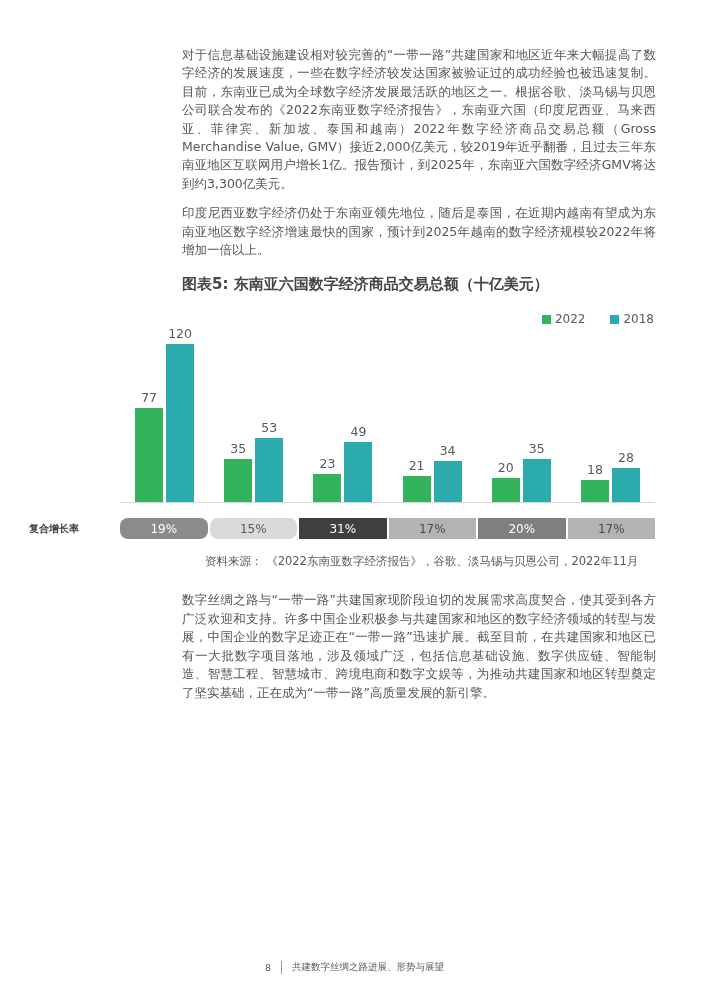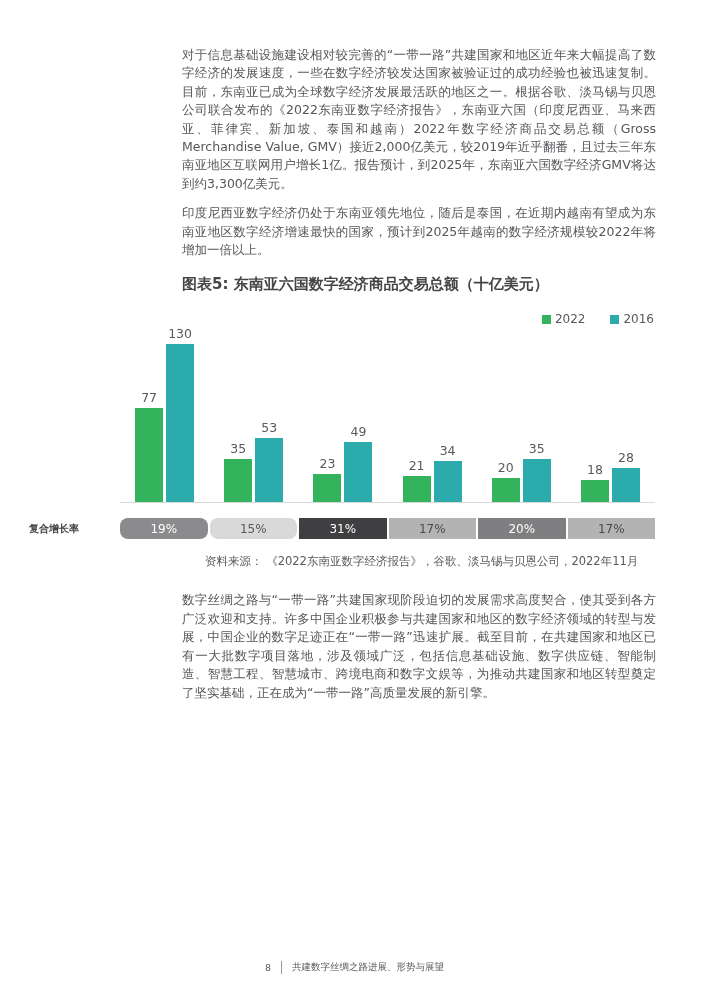--- a/index.html
+++ b/index.html
@@ -86,32 +86,32 @@
   <div class="chart-title">图表5: 东南亚六国数字经济商品交易总额（十亿美元）</div>
 
   <div class="chart-block">
     <div class="legend">
       <span class="legend-item">
         <span class="swatch" id="swatch-0" style="background: rgb(51, 180, 92);"></span>
         <span>2022</span>
       </span>
       <span class="legend-item">
         <span class="swatch" id="swatch-1" style="background: rgb(43, 171, 172);"></span>
-        <span>2016</span>
+        <span>2018</span>
       </span>
     </div>
 
     <div class="plot" id="plot">
         <div class="group">
           <div class="barwrap">
             <div class="barval">77</div>
             <div class="bar" style="height: 94px; background: rgb(51, 180, 92);"></div>
           </div>
           <div class="barwrap">
-            <div class="barval">130</div>
+            <div class="barval">120</div>
             <div class="bar" style="height: 158px; background: rgb(43, 171, 172);"></div>
           </div>
         </div>
         <div class="group">
           <div class="barwrap">
             <div class="barval">35</div>
             <div class="bar" style="height: 43px; background: rgb(51, 180, 92);"></div>
           </div>
           <div class="barwrap">
             <div class="barval">53</div>

